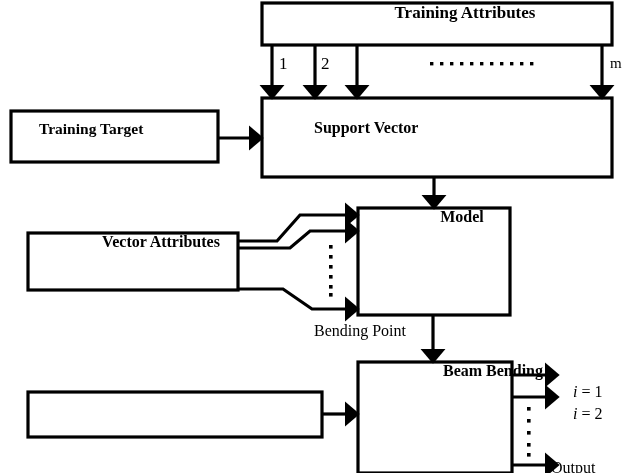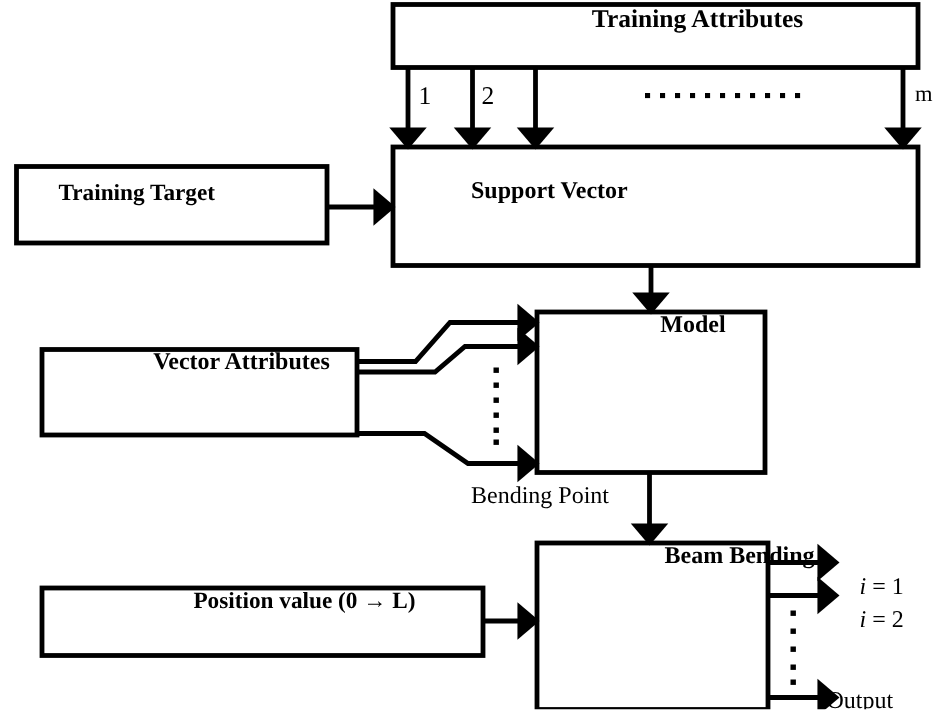--- a/index.html
+++ b/index.html
@@ -158,23 +158,20 @@
   </div>
 
   <div class="box-label" style="left:28px; top:233px; width:210px; height:57px; font-size:16px;">
     <span>Vector Attributes</span>
   </div>
 
   <div class="box-label" style="left:358px; top:208px; width:152px; height:133px; font-size:16px;">
     <span>Model</span>
   </div>
 
-  <div class="box-label" style="left:28px; top:392px; width:294px; height:45px; font-size:15.5px;">
-    <span>Position value (0 → L)</span>
-  </div>
 
   <div class="box-label" style="left:358px; top:362px; width:154px; height:79px; font-size:16px;margin-left:30px;">
     <span>Beam Bending</span>
   </div>
 
   <div class="lbl" style="left:279px; top:54px; font-size:17px;">1</div>
 
   <div class="lbl" style="left:321px; top:54px; font-size:17px;">2</div>
 
   <div class="lbl" style="left:610px; top:55px; font-size:15px;">m</div>

